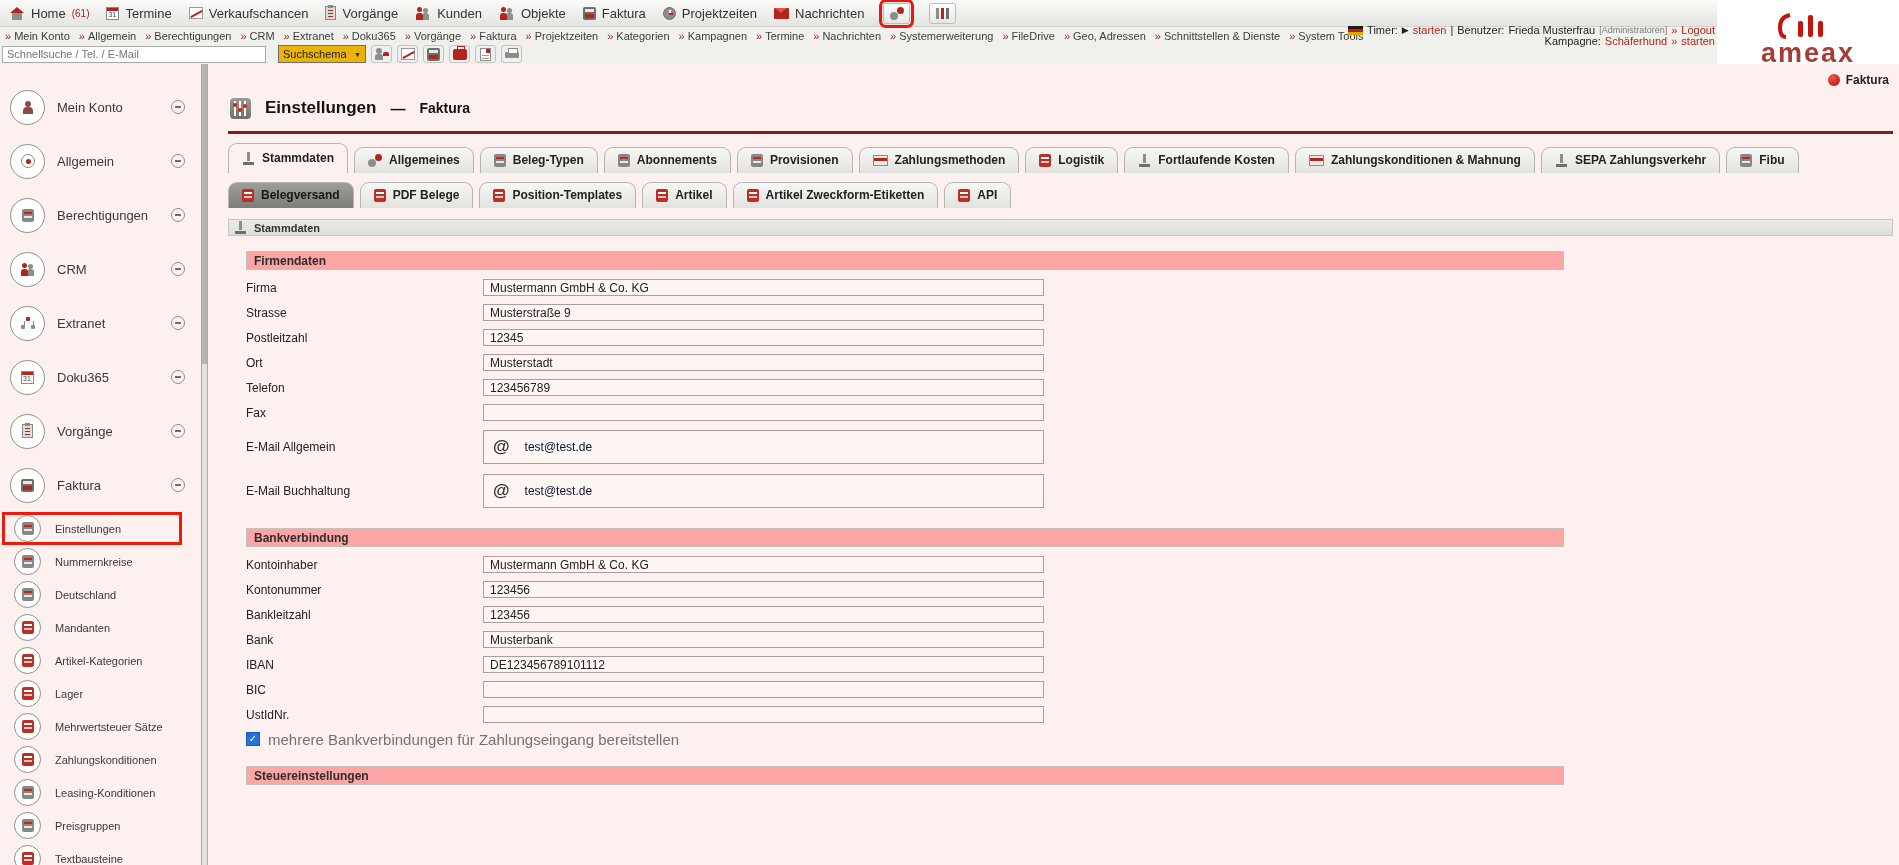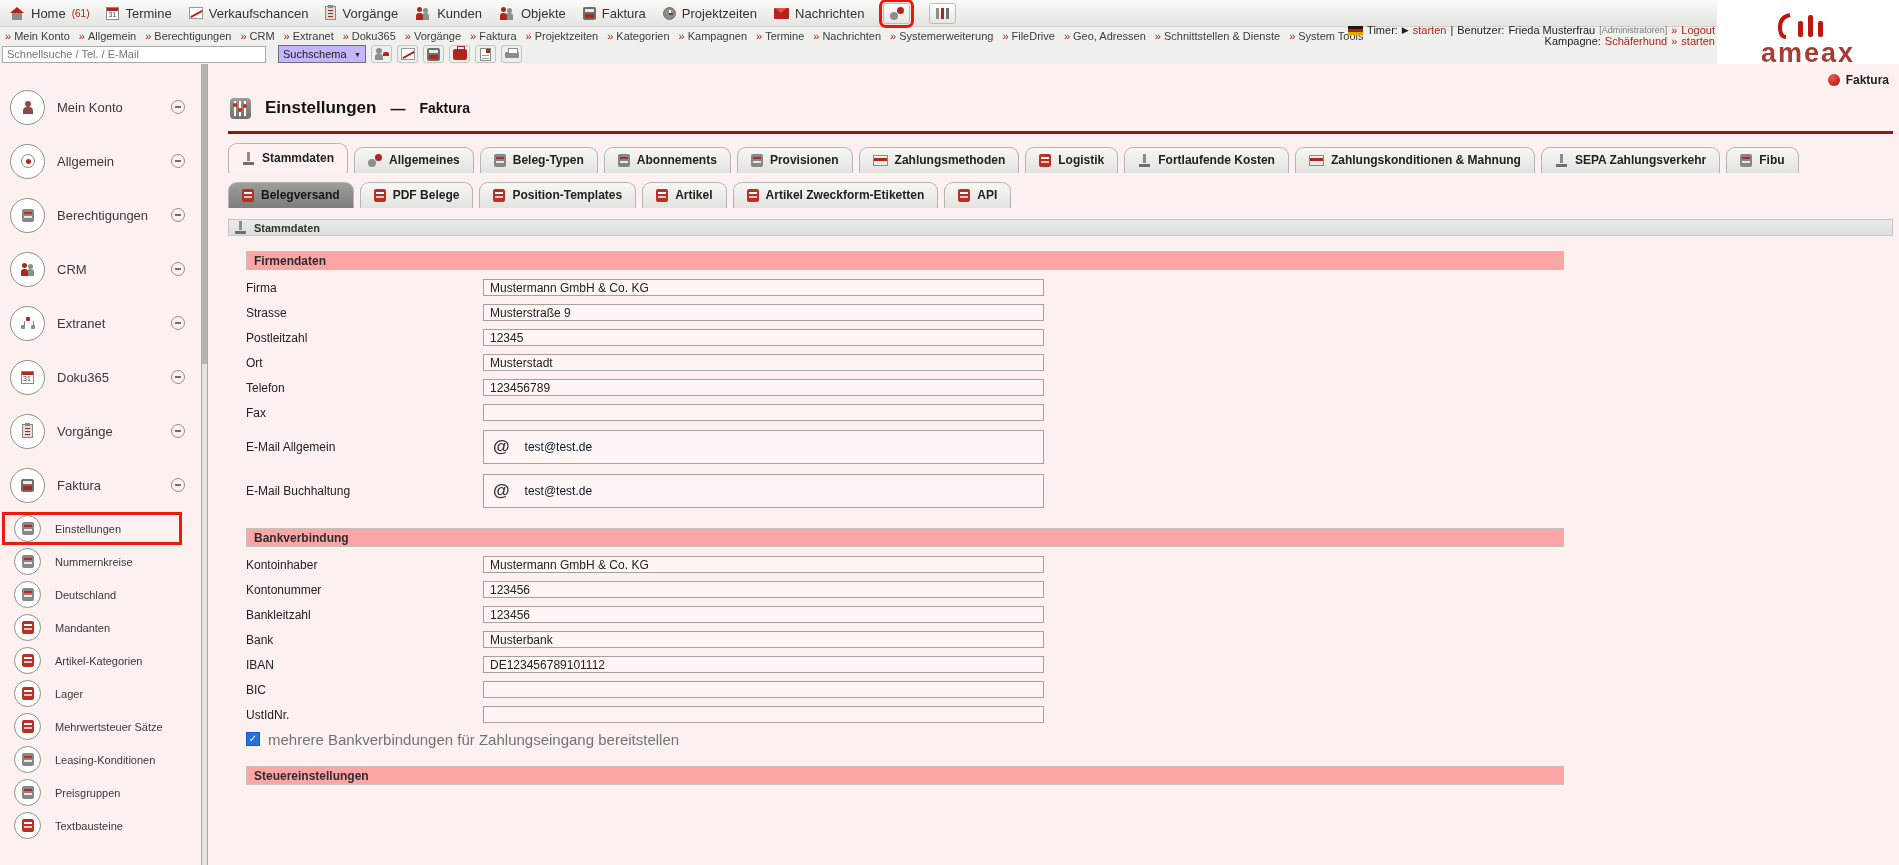--- a/index.html
+++ b/index.html
@@ -16,21 +16,21 @@
   .nav-btn{width:27px;height:21px;border:1px solid #bcbcb8;border-radius:3px;
     background:linear-gradient(#ffffff,#e6e6e2);display:flex;align-items:center;justify-content:center;margin-left:2px;position:relative;}
   .nav-btn.hl{outline:3px solid #ea170c;outline-offset:1px;}
   #row2{height:17px;display:flex;align-items:center;gap:9px;padding-left:5px;font-size:11px;
     color:#3c3c3c;background:#f0f0ec;white-space:nowrap;}
   .crumb{display:flex;align-items:center;gap:3px;cursor:pointer;}
   .crumb-sep{color:#a2251b;}
   #row3{height:20px;display:flex;align-items:center;padding-left:2px;position:relative;}
   .search-input{width:264px;height:17px;border:1px solid #a9a9a5;background:#fff;font-size:11px;
     padding:0 4px;color:#555;font-family:inherit;}
-  .schema-select{margin-left:12px;width:88px;height:18px;border:1px solid #6f6f6b;background:#c4b5fd;
+  .schema-select{margin-left:12px;width:88px;height:18px;border:1px solid #6f6f6b;background:#eab308;
     font-size:11px;color:#222;display:flex;align-items:center;justify-content:space-between;padding:0 4px;cursor:pointer;}
   .chev{font-size:7px;color:#222;}
   .tool-btn{width:21px;height:18px;border:1px solid #c4c4c0;border-radius:3px;margin-left:5px;
     background:linear-gradient(#ffffff,#ececе8);display:flex;align-items:center;justify-content:center;cursor:pointer;}
   #user-info{position:absolute;right:2px;top:-19px;text-align:right;font-size:11px;line-height:11px;color:#222;white-space:nowrap;}
   #user-info .ui-line{display:flex;justify-content:flex-end;align-items:center;gap:4px;}
   .rlink{color:#b3241a;cursor:pointer;}
   .rsep{color:#b3241a;}
   .role{font-size:9px;color:#777;}
   .play{font-size:9px;color:#222;}
@@ -453,20 +453,26 @@
       <span class="sub-label">Lager</span>
     </div>
     <div class="side-sub">
       <span class="sub-circle">
         <span class="ic g-redbox"></span>
       </span>
       <span class="sub-label">Mehrwertsteuer Sätze</span>
     </div>
     <div class="side-sub">
       <span class="sub-circle">
+        <span class="ic g-redbox"></span>
+      </span>
+      <span class="sub-label">Zahlungskonditionen</span>
+    </div>
+    <div class="side-sub">
+      <span class="sub-circle">
         <span class="ic g-graybox"></span>
       </span>
       <span class="sub-label">Leasing-Konditionen</span>
     </div>
     <div class="side-sub">
       <span class="sub-circle">
         <span class="ic g-graybox"></span>
       </span>
       <span class="sub-label">Preisgruppen</span>
     </div>

